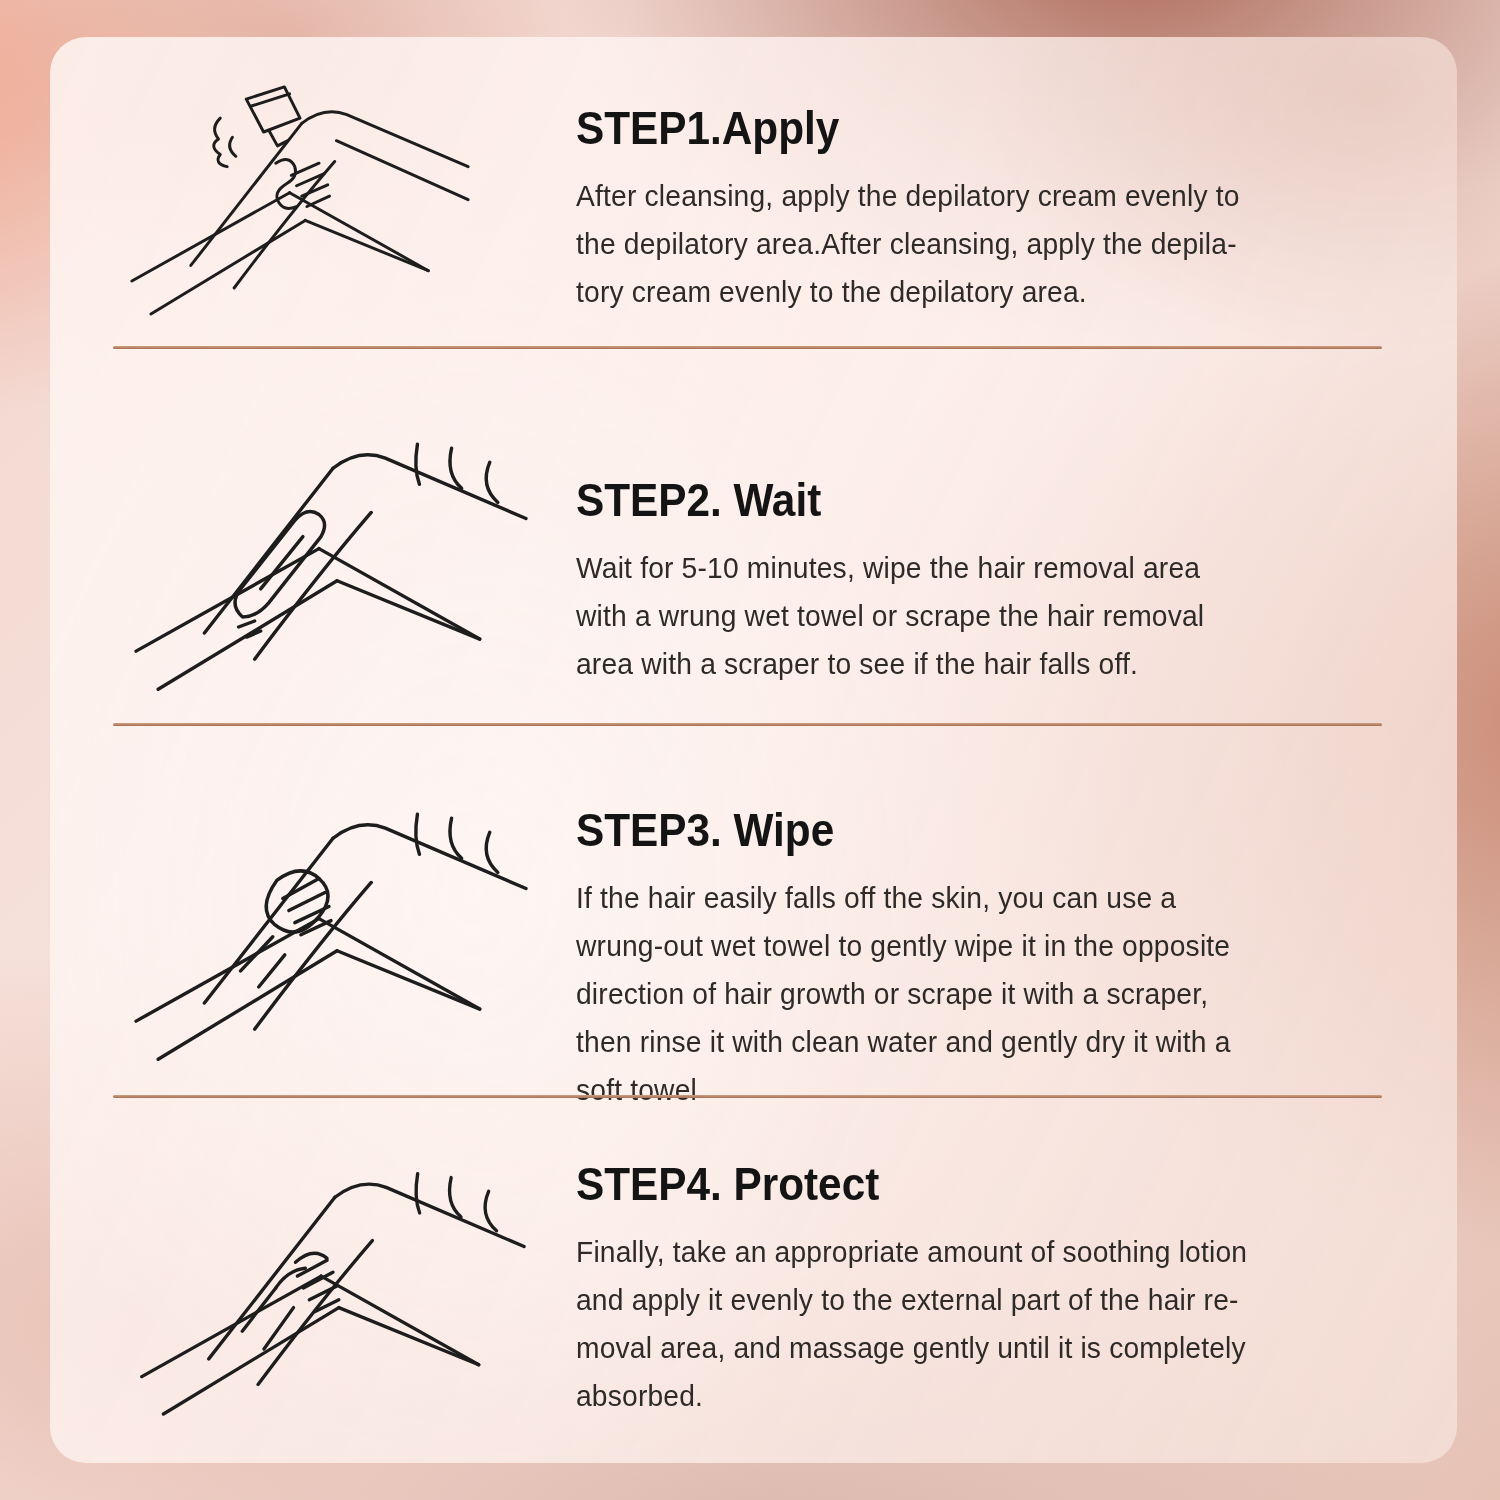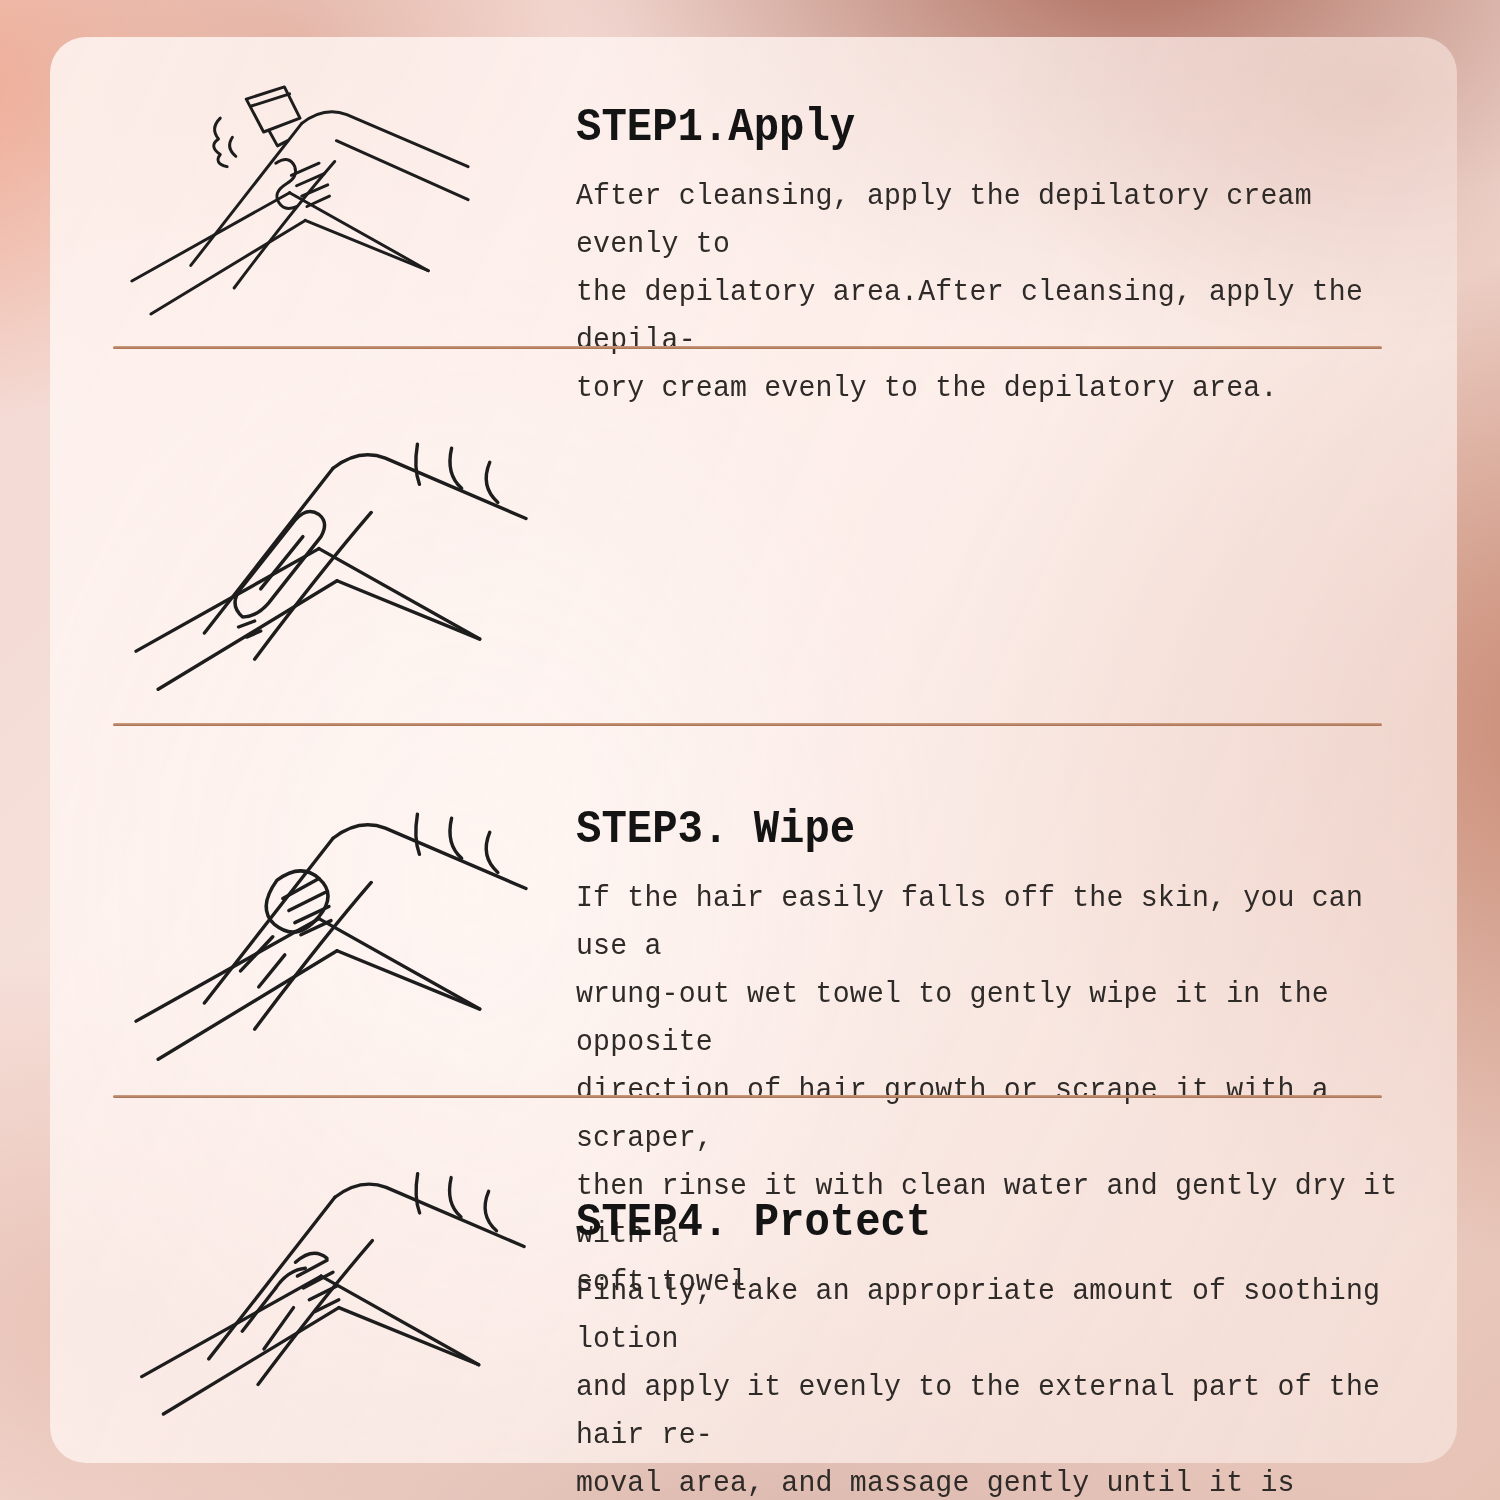--- a/index.html
+++ b/index.html
@@ -1,18 +1,18 @@
 <!DOCTYPE html>
 <html><head>
 <meta charset="utf-8">
 <style>
   html,body{margin:0;padding:0;background:#e9c6bb;}
   .stage{
     position:relative;width:1500px;height:1500px;overflow:hidden;
-    font-family:Liberation Mono, monospace;
+    font-family:Liberation Sans, sans-serif;
   }
   
   .bg{
     position:absolute;inset:0;
     background:
       radial-gradient(950px 650px at 76% -4%, rgba(168,100,83,0.95), rgba(168,100,83,0) 62%),
       radial-gradient(1100px 900px at 106% 48%, rgba(197,131,108,0.92), rgba(197,131,108,0) 60%),
       radial-gradient(680px 520px at -6% 6%, rgba(238,166,142,0.95), rgba(238,166,142,0) 64%),
       radial-gradient(900px 620px at 8% 88%, rgba(229,186,173,0.85), rgba(229,186,173,0) 60%),
       radial-gradient(1100px 520px at 52% 104%, rgba(219,182,171,0.95), rgba(219,182,171,0) 62%),
@@ -43,21 +43,21 @@
   .line-art{fill:none;stroke:#1d1d1d;stroke-width:3.4;stroke-linecap:round;stroke-linejoin:round;}
   .step-text{position:absolute;width:900px;}
   .step-title{
     margin:0;font-size:47px;line-height:52px;font-weight:700;color:#141414;
     letter-spacing:0px;transform:scaleX(0.9);transform-origin:0 50%;white-space:nowrap;
   }
   .step-body{
     margin:18px 0 0 0;font-size:30px;line-height:48px;font-weight:400;color:#2e2a28;
     white-space:pre-line;letter-spacing:0.2px;transform:scaleX(0.94);transform-origin:0 0;
   }
-  .t1{left:576px;top:102px}.t2{left:576px;top:474px}.t3{left:576px;top:804px}.t4{left:576px;top:1197px}
+  .t1{left:576px;top:102px}.t2{left:576px;top:474px}.t3{left:576px;top:804px}.t4{left:576px;top:1158px}
   .i1{left:118px;top:80px}.i2{left:120px;top:418px}.i3{left:120px;top:788px}.i4{left:126px;top:1148px}
 </style>
 </head>
 <body>
 
 <div class="stage">
   <div class="bg"></div>
   <div class="bg-streak"></div>
   <div class="card"></div>
 
@@ -110,20 +110,26 @@
         <path d="M38 270 L216 162"></path>
         <path d="M198 130 L358 220"></path>
         <path d="M216 162 L358 220"></path>
 
         <path d="M122 198 q-14 -12 -2 -28 l54 -68 q12 -14 24 -6 q10 8 2 22 l-52 66 q-12 14 -26 14 z"></path>
         <path d="M140 170 l42 -52"></path>
         <path d="M118 208 l16 -6"></path>
         <path d="M126 218 l14 -6"></path>
       </g>
     </svg>
+  </div>
+  <div class="step-text t2">
+    <h2 class="step-title">STEP2. Wait</h2>
+    <p class="step-body">Wait for 5-10 minutes, wipe the hair removal area
+with a wrung wet towel or scrape the hair removal
+area with a scraper to see if the hair falls off.</p>
   </div>
   <div class="divider d2"></div>
 
   <div class="illus i3">
     <svg width="412" height="308" viewBox="0 0 410 300" preserveAspectRatio="xMinYMin meet">
       <g class="line-art">
         <path d="M212 50 Q238 30 264 40 L404 100"></path>
         <path d="M296 26 Q292 50 298 66"></path>
         <path d="M330 30 Q324 56 340 70"></path>
         <path d="M368 44 Q358 68 376 84"></path>

